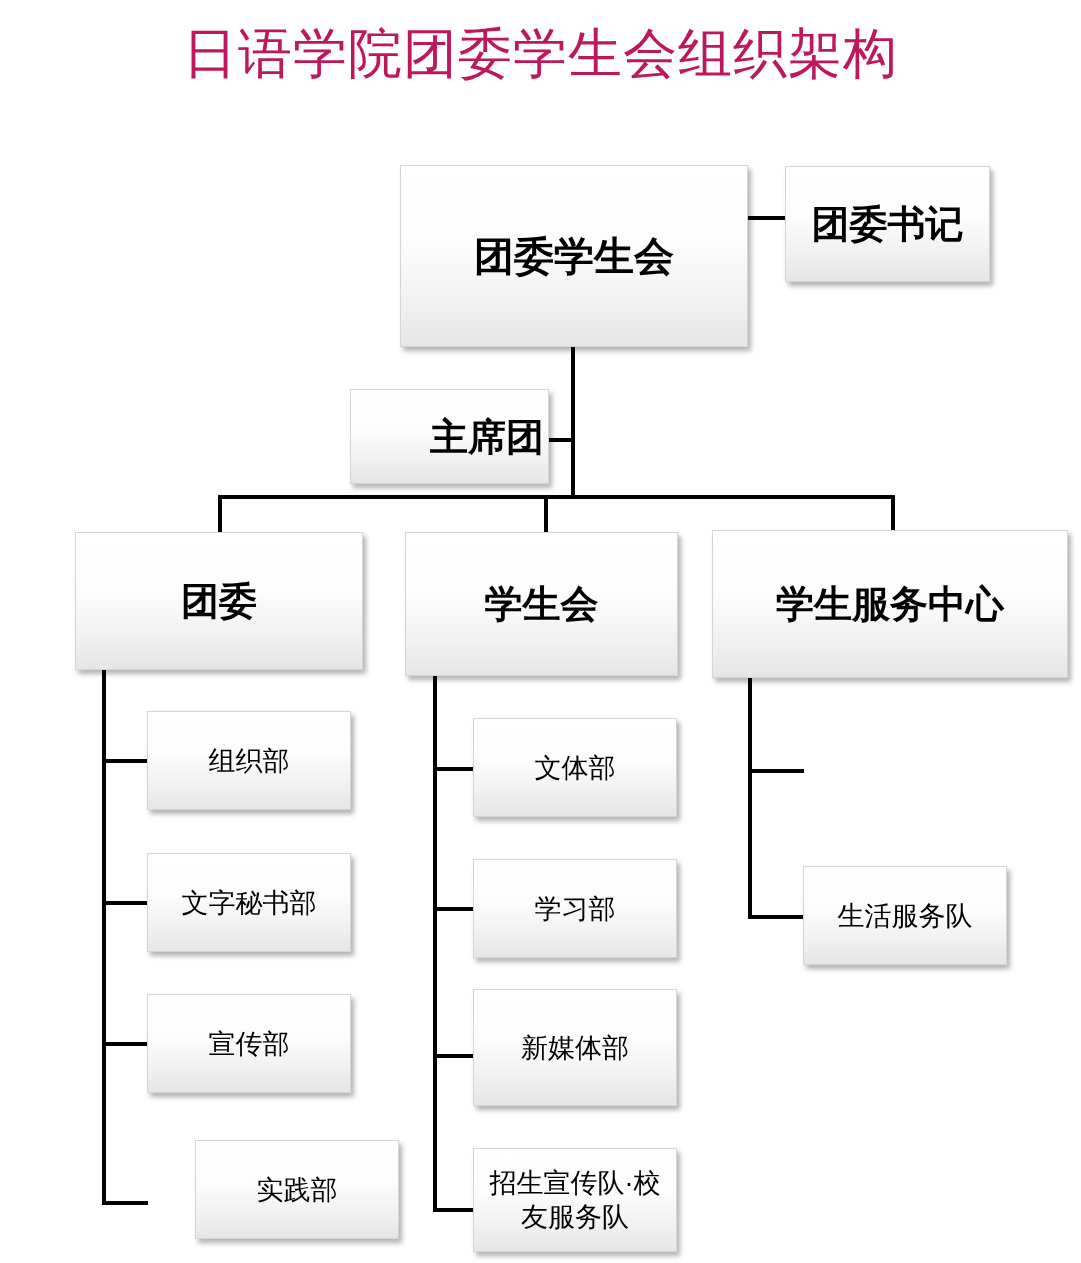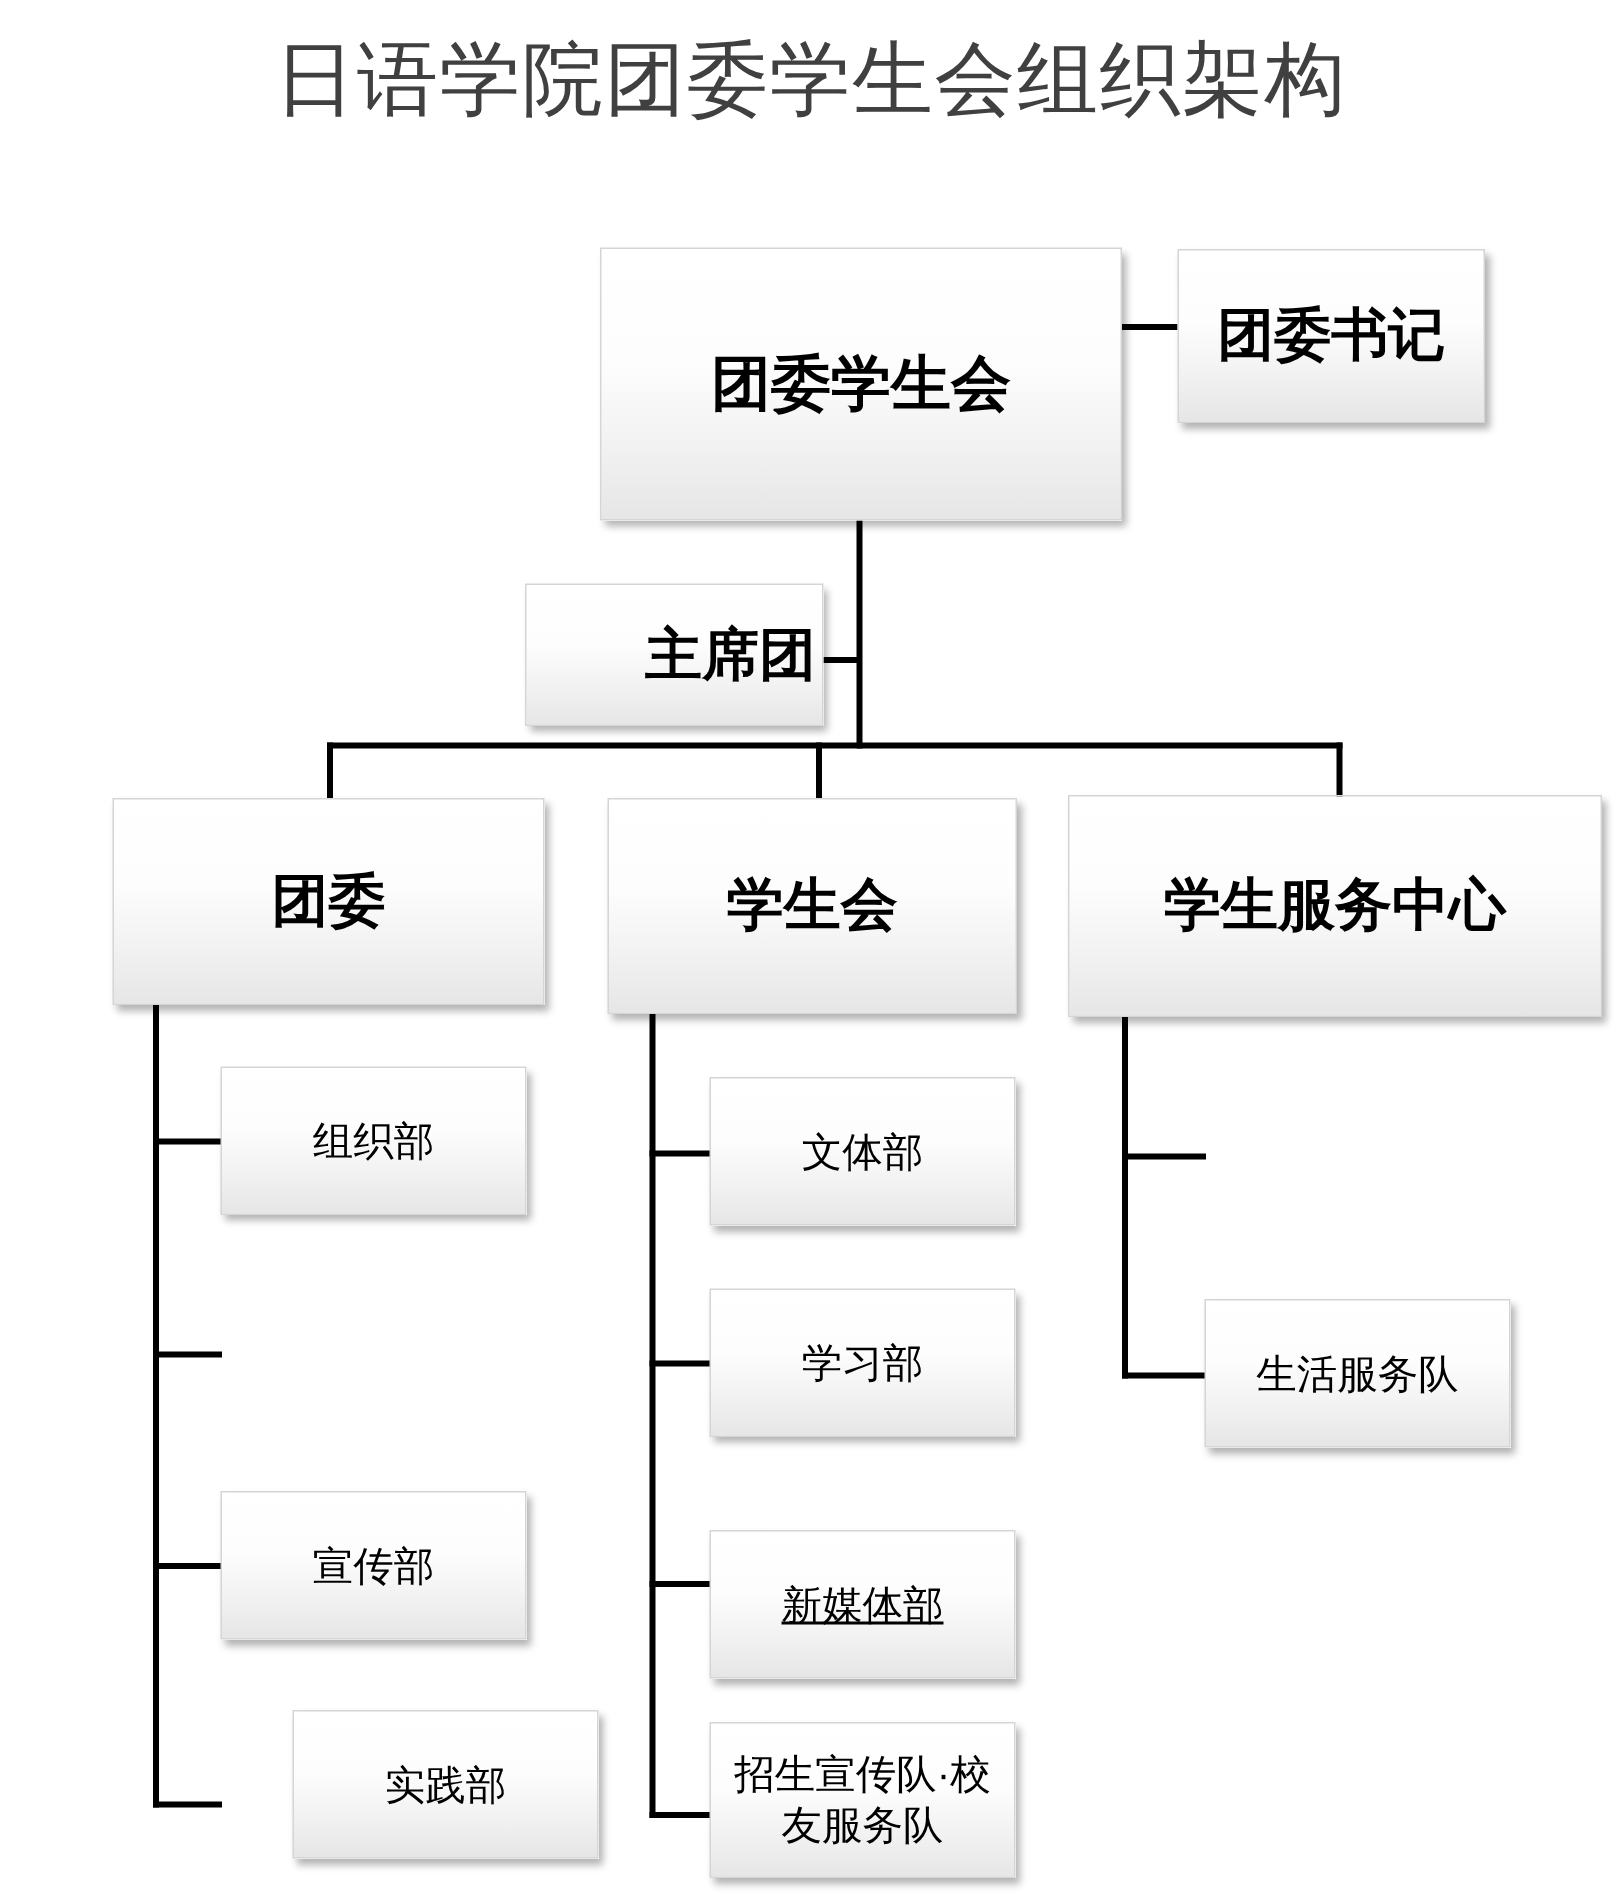--- a/index.html
+++ b/index.html
@@ -21,21 +21,21 @@
   
   .chart-title {
     position: absolute;
     left: 0;
     top: 22px;
     width: 1081px;
     text-align: center;
     font-size: 54px;
     line-height: 62px;
     letter-spacing: 1px;
-    color: #404040;
+    color: #be185d;
     font-weight: 400;
     white-space: nowrap;
   }
 
   
   .node {
     position: absolute;
     box-sizing: border-box;
     background: linear-gradient(to bottom, #ffffff 0%, #fdfdfd 42%, #f2f2f2 72%, #e6e6e6 100%);
     border: 1px solid #d5d5d5;
@@ -123,34 +123,37 @@
     <span class="label">学生会</span>
   </div>
 
   <div class="node level-branch" style="left:712px; top:530px; width:356px; height:148px;">
     <span class="label">学生服务中心</span>
   </div>
 
   <div class="node level-leaf" style="left:147px; top:711px; width:204px; height:99px;">
     <span class="label">组织部</span>
   </div>
+  <div class="node level-leaf" style="left:147px; top:853px; width:204px; height:99px;">
+    <span class="label">文字秘书部</span>
+  </div>
   <div class="node level-leaf" style="left:147px; top:994px; width:204px; height:99px;">
     <span class="label">宣传部</span>
   </div>
   <div class="node level-leaf" style="left:147px; top:1140px; width:204px; height:99px;margin-left:48px;">
     <span class="label">实践部</span>
   </div>
 
   <div class="node level-leaf" style="left:473px; top:718px; width:204px; height:99px;">
     <span class="label">文体部</span>
   </div>
   <div class="node level-leaf" style="left:473px; top:859px; width:204px; height:99px;">
     <span class="label">学习部</span>
   </div>
-  <div class="node level-leaf" style="left:473px; top:1020px; width:204px; height:99px;text-decoration:underline;">
+  <div class="node level-leaf" style="left:473px; top:989px; width:204px; height:117px;">
     <span class="label">新媒体部</span>
   </div>
   <div class="node level-leaf" style="left:473px; top:1148px; width:204px; height:104px; white-space:pre-line;">
     <span class="label" style="white-space:pre-line;">招生宣传队·校
 友服务队</span>
   </div>
 
   <div class="node level-leaf" style="left:803px; top:866px; width:204px; height:99px;">
     <span class="label">生活服务队</span>
   </div>

